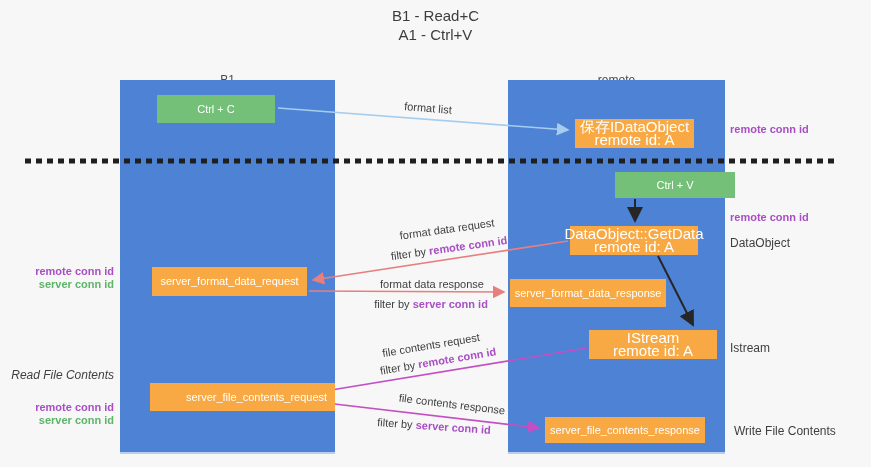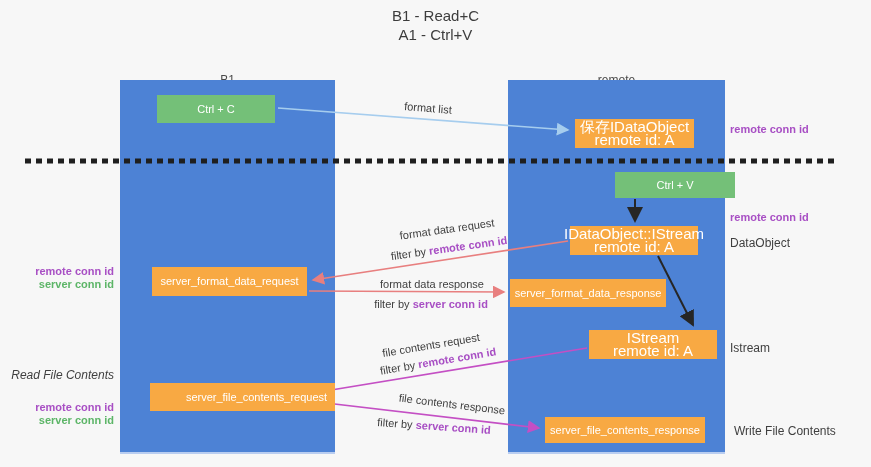--- a/index.html
+++ b/index.html
@@ -108,21 +108,21 @@
   <div class="node orange two-line" style="left:575px;top:119px;width:119px;height:29px;">
     <div>保存IDataObject</div>
     <div>remote id: A</div>
   </div>
 
   <div class="node green" style="left:575px;top:172px;width:120px;height:26px;margin-left:40px;">
     <div>Ctrl + V</div>
   </div>
 
   <div class="node orange two-line" style="left:570px;top:226px;width:128px;height:29px;">
-    <div>IDataObject::IStream</div>
+    <div>DataObject::GetData</div>
     <div>remote id: A</div>
   </div>
 
   <div class="node orange" style="left:152px;top:267px;width:155px;height:29px;">
     <div>server_format_data_request</div>
   </div>
 
   <div class="node orange" style="left:510px;top:279px;width:156px;height:28px;">
     <div>server_format_data_response</div>
   </div>

